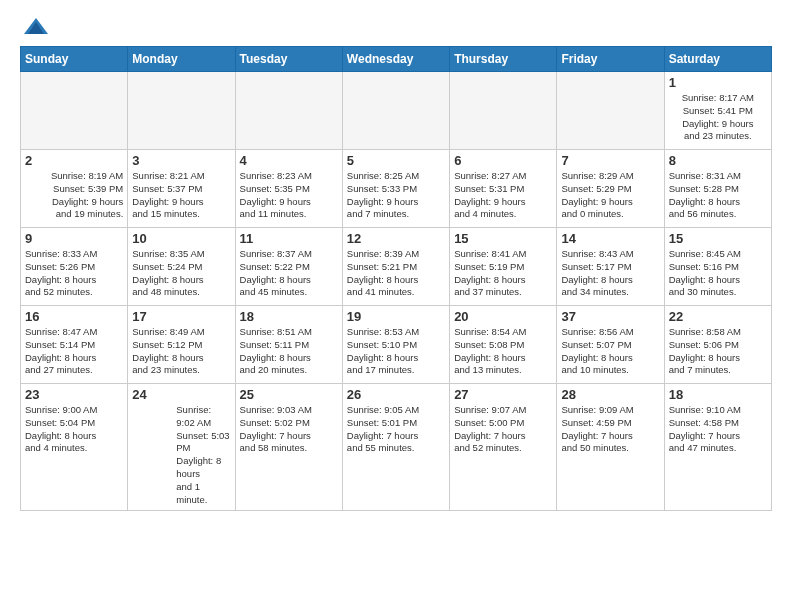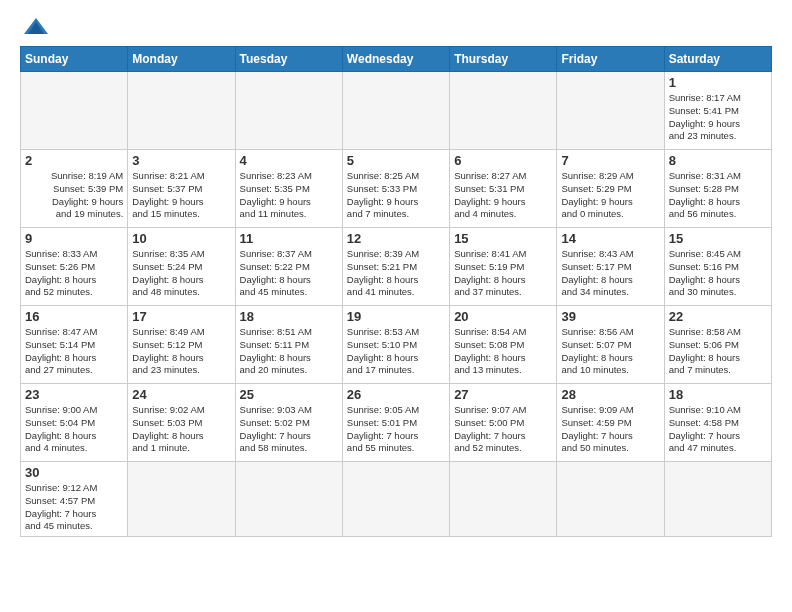--- a/index.html
+++ b/index.html
@@ -141,21 +141,21 @@
     <tbody id="calendar-body">
     <tr>
           <td class="empty-cell"></td>
           <td class="empty-cell"></td>
           <td class="empty-cell"></td>
           <td class="empty-cell"></td>
           <td class="empty-cell"></td>
           <td class="empty-cell"></td>
           <td>
             <span class="day-number">1</span>
-            <div class="day-info" style="white-space: pre-line;">Sunrise: 8:17 AM
+            <div class="day-info" style="white-space: pre-line; text-align: center;">Sunrise: 8:17 AM
 Sunset: 5:41 PM
 Daylight: 9 hours
 and 23 minutes.</div>
           </td>
         </tr>
         <tr>
           <td>
             <span class="day-number">2</span>
             <div class="day-info" style="white-space: pre-line; text-align: right;">Sunrise: 8:19 AM
 Sunset: 5:39 PM
@@ -286,21 +286,21 @@
 and 17 minutes.</div>
           </td>
           <td>
             <span class="day-number">20</span>
             <div class="day-info" style="white-space: pre-line;">Sunrise: 8:54 AM
 Sunset: 5:08 PM
 Daylight: 8 hours
 and 13 minutes.</div>
           </td>
           <td>
-            <span class="day-number">39</span>
+            <span class="day-number">37</span>
             <div class="day-info" style="white-space: pre-line;">Sunrise: 8:56 AM
 Sunset: 5:07 PM
 Daylight: 8 hours
 and 10 minutes.</div>
           </td>
           <td>
             <span class="day-number">22</span>
             <div class="day-info" style="white-space: pre-line;">Sunrise: 8:58 AM
 Sunset: 5:06 PM
 Daylight: 8 hours
@@ -310,21 +310,21 @@
         <tr>
           <td>
             <span class="day-number">23</span>
             <div class="day-info" style="white-space: pre-line;">Sunrise: 9:00 AM
 Sunset: 5:04 PM
 Daylight: 8 hours
 and 4 minutes.</div>
           </td>
           <td>
             <span class="day-number">24</span>
-            <div class="day-info" style="white-space: pre-line;">Sunrise: 9:02 AM
+            <div class="day-info" style="white-space: pre-line; margin-left: 44px;">Sunrise: 9:02 AM
 Sunset: 5:03 PM
 Daylight: 8 hours
 and 1 minute.</div>
           </td>
           <td>
             <span class="day-number">25</span>
             <div class="day-info" style="white-space: pre-line;">Sunrise: 9:03 AM
 Sunset: 5:02 PM
 Daylight: 7 hours
 and 58 minutes.</div>
@@ -350,31 +350,16 @@
 Daylight: 7 hours
 and 50 minutes.</div>
           </td>
           <td>
             <span class="day-number">18</span>
             <div class="day-info" style="white-space: pre-line;">Sunrise: 9:10 AM
 Sunset: 4:58 PM
 Daylight: 7 hours
 and 47 minutes.</div>
           </td>
-        </tr>
-        <tr class="last-row">
-          <td>
-            <span class="day-number">30</span>
-            <div class="day-info" style="white-space: pre-line;">Sunrise: 9:12 AM
-Sunset: 4:57 PM
-Daylight: 7 hours
-and 45 minutes.</div>
-          </td>
-          <td class="empty-cell"></td>
-          <td class="empty-cell"></td>
-          <td class="empty-cell"></td>
-          <td class="empty-cell"></td>
-          <td class="empty-cell"></td>
-          <td class="empty-cell"></td>
         </tr>
       </tbody>
   </table>
 </div>
 
 </body></html>

